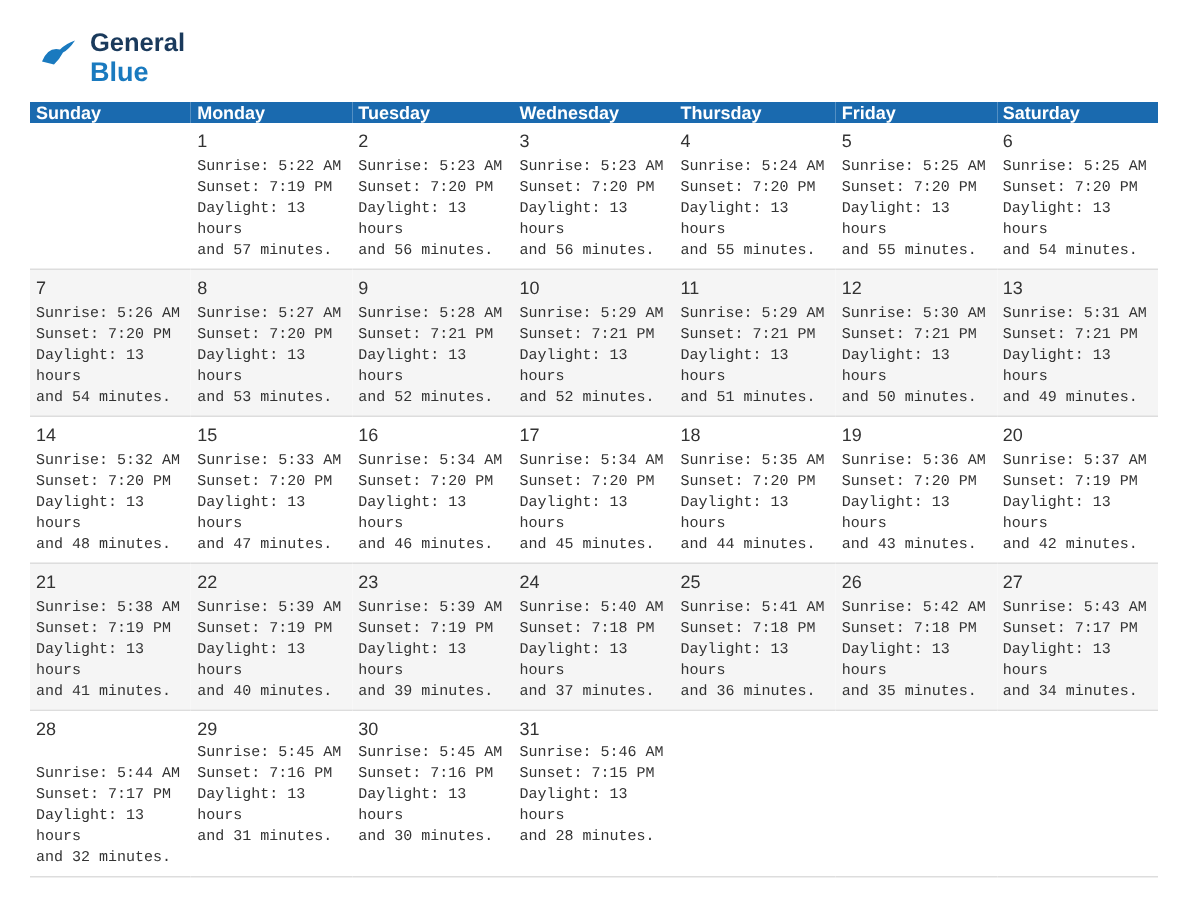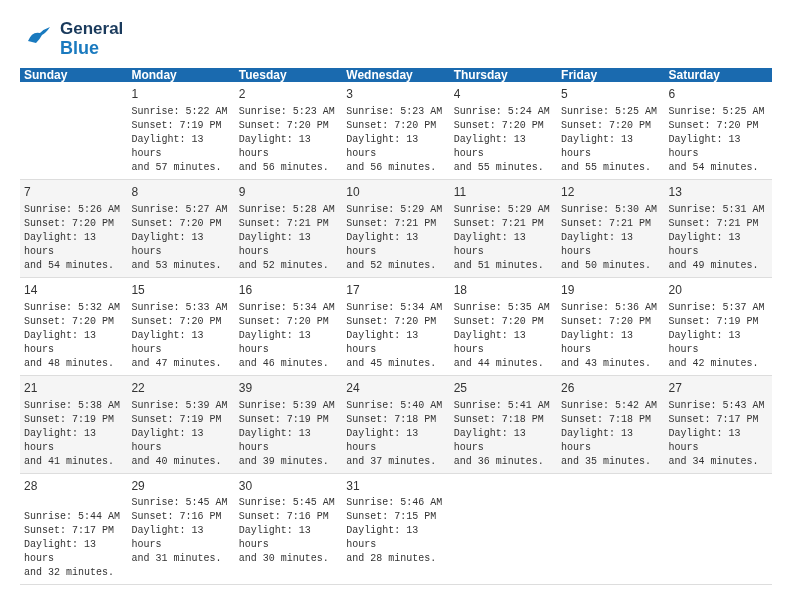--- a/index.html
+++ b/index.html
@@ -268,21 +268,21 @@
 and 41 minutes.</div>
         </td>
         <td>
           <span class="day-num">22</span>
           <div class="info" style="white-space: pre-line;">Sunrise: 5:39 AM
 Sunset: 7:19 PM
 Daylight: 13 hours
 and 40 minutes.</div>
         </td>
         <td>
-          <span class="day-num">39</span>
+          <span class="day-num">23</span>
           <div class="info" style="white-space: pre-line;">Sunrise: 5:39 AM
 Sunset: 7:19 PM
 Daylight: 13 hours
 and 39 minutes.</div>
         </td>
         <td>
           <span class="day-num">24</span>
           <div class="info" style="white-space: pre-line;">Sunrise: 5:40 AM
 Sunset: 7:18 PM
 Daylight: 13 hours

